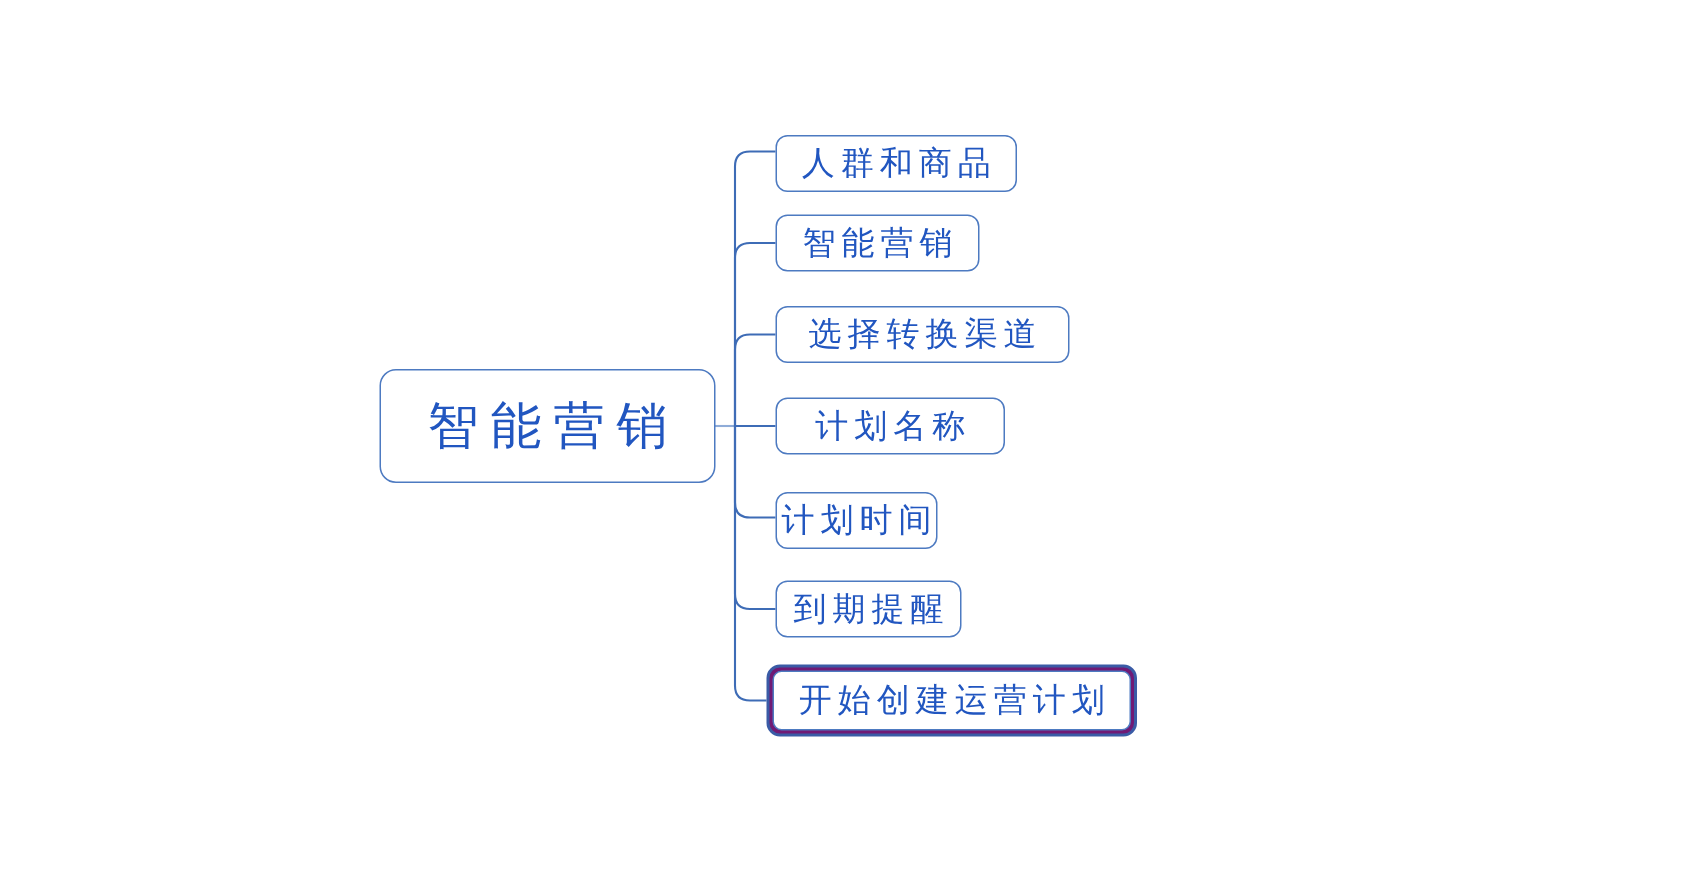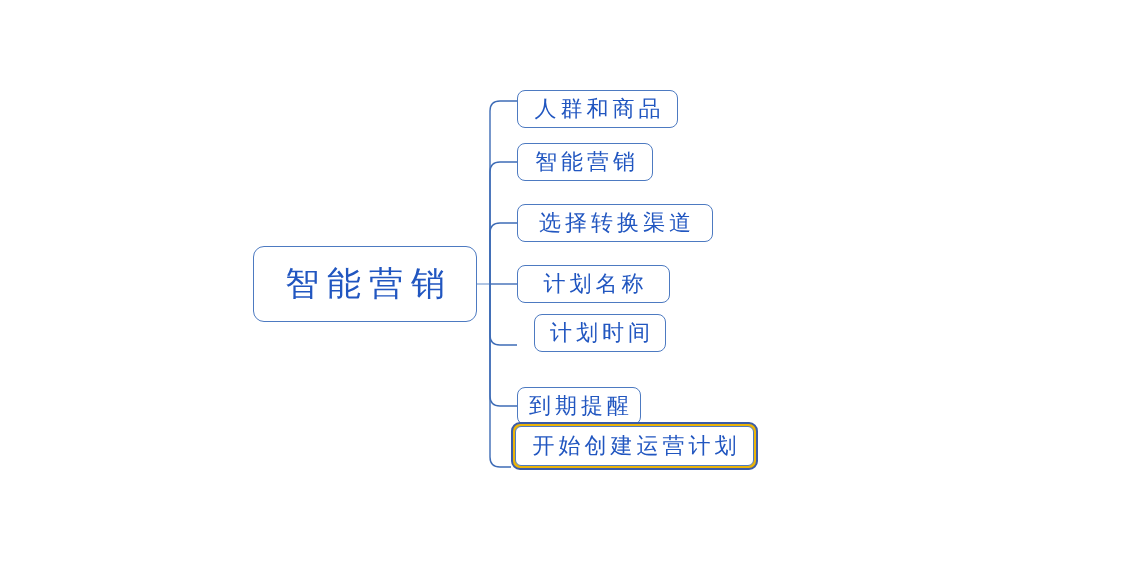--- a/index.html
+++ b/index.html
@@ -52,30 +52,30 @@
     left: 517px;
     border-radius: 8px;
     font-size: 22px;
     letter-spacing: 4px;
     text-indent: 4px;
   }
   .child-1 { top: 90px;  width: 161px; }
   .child-2 { top: 143px; width: 136px; }
   .child-3 { top: 204px; width: 196px; justify-content: center; }
   .child-4 { top: 265px; width: 153px; }
-  .child-5 { top: 314px; width: 132px; margin-left: 17px; }
+  .child-5 { top: 328px; width: 108px; }
   .child-6 { top: 387px; width: 124px; }
   .selected-wrap {
     position: absolute;
-    left: 511px; top: 422px;
+    left: 511px; top: 443px;
     width: 247px; height: 48px;
     border: 2.5px solid var(--selection);
     border-radius: 9px;
     padding: 2px;
-    background: #eab308;
+    background: #701a75;
   }
   .selected-wrap .child-node-inner {
     position: relative;
     width: 100%; height: 100%;
     display: flex;
     align-items: center;
     justify-content: center;
     background: #fff;
     border: 1.4px solid var(--node-border);
     border-radius: 6px;

